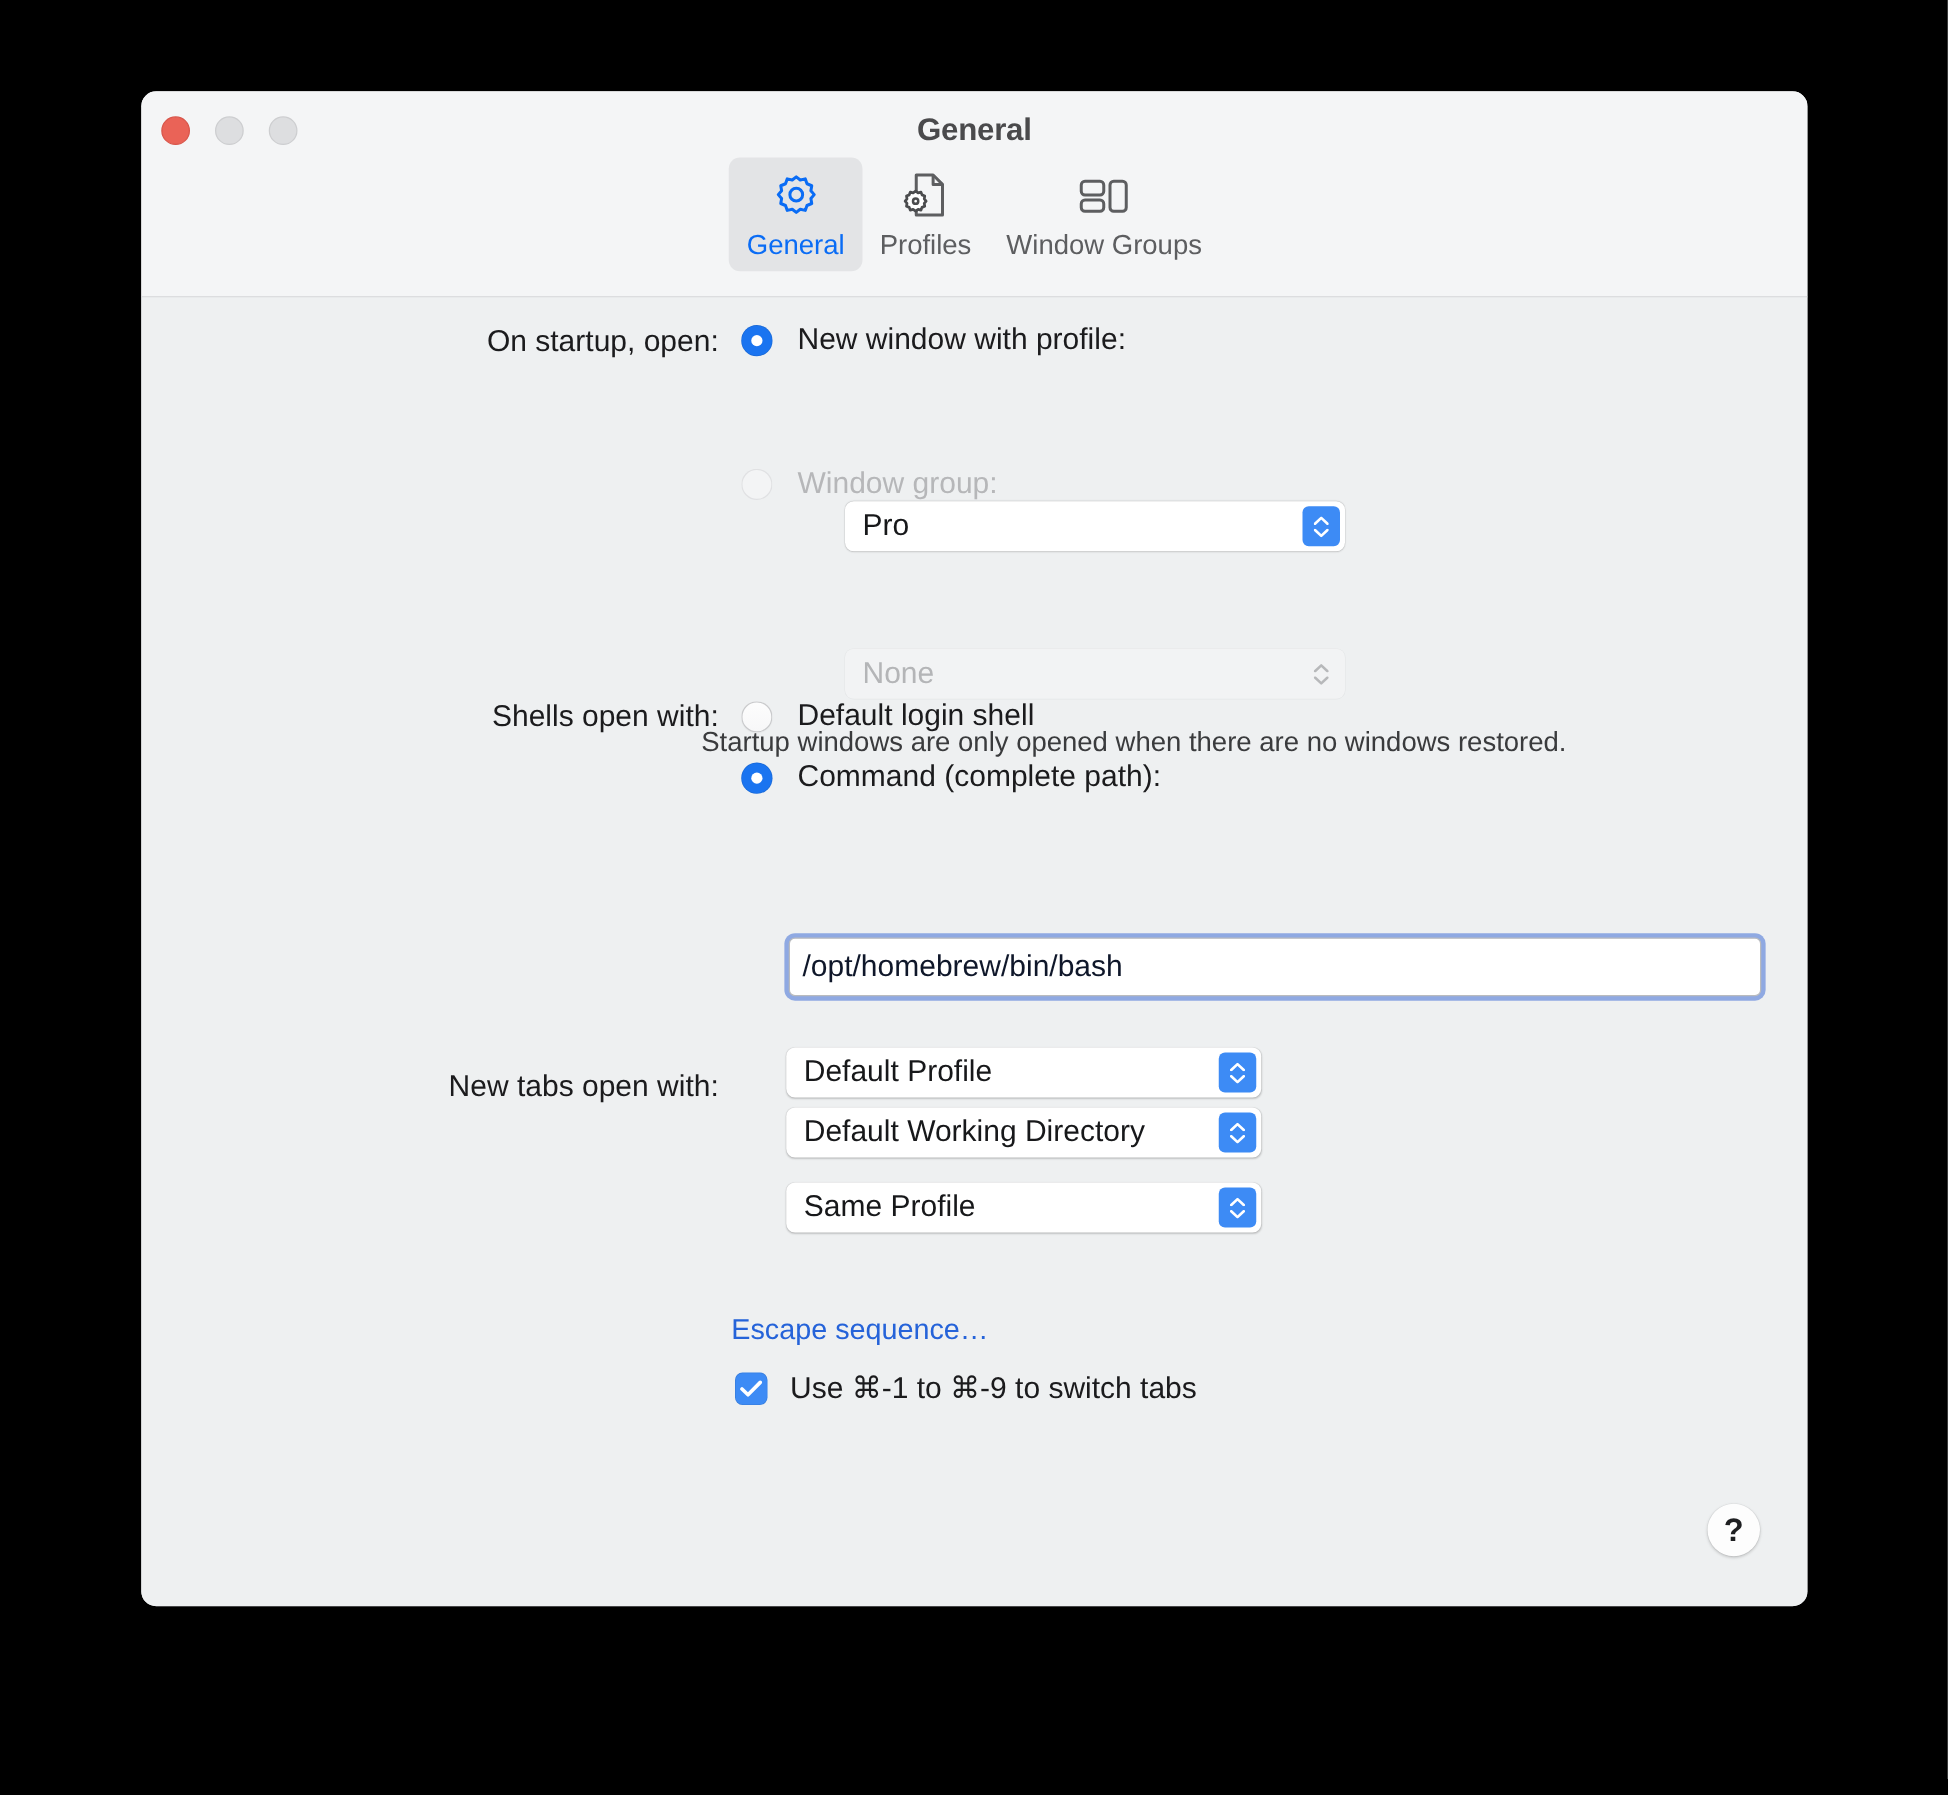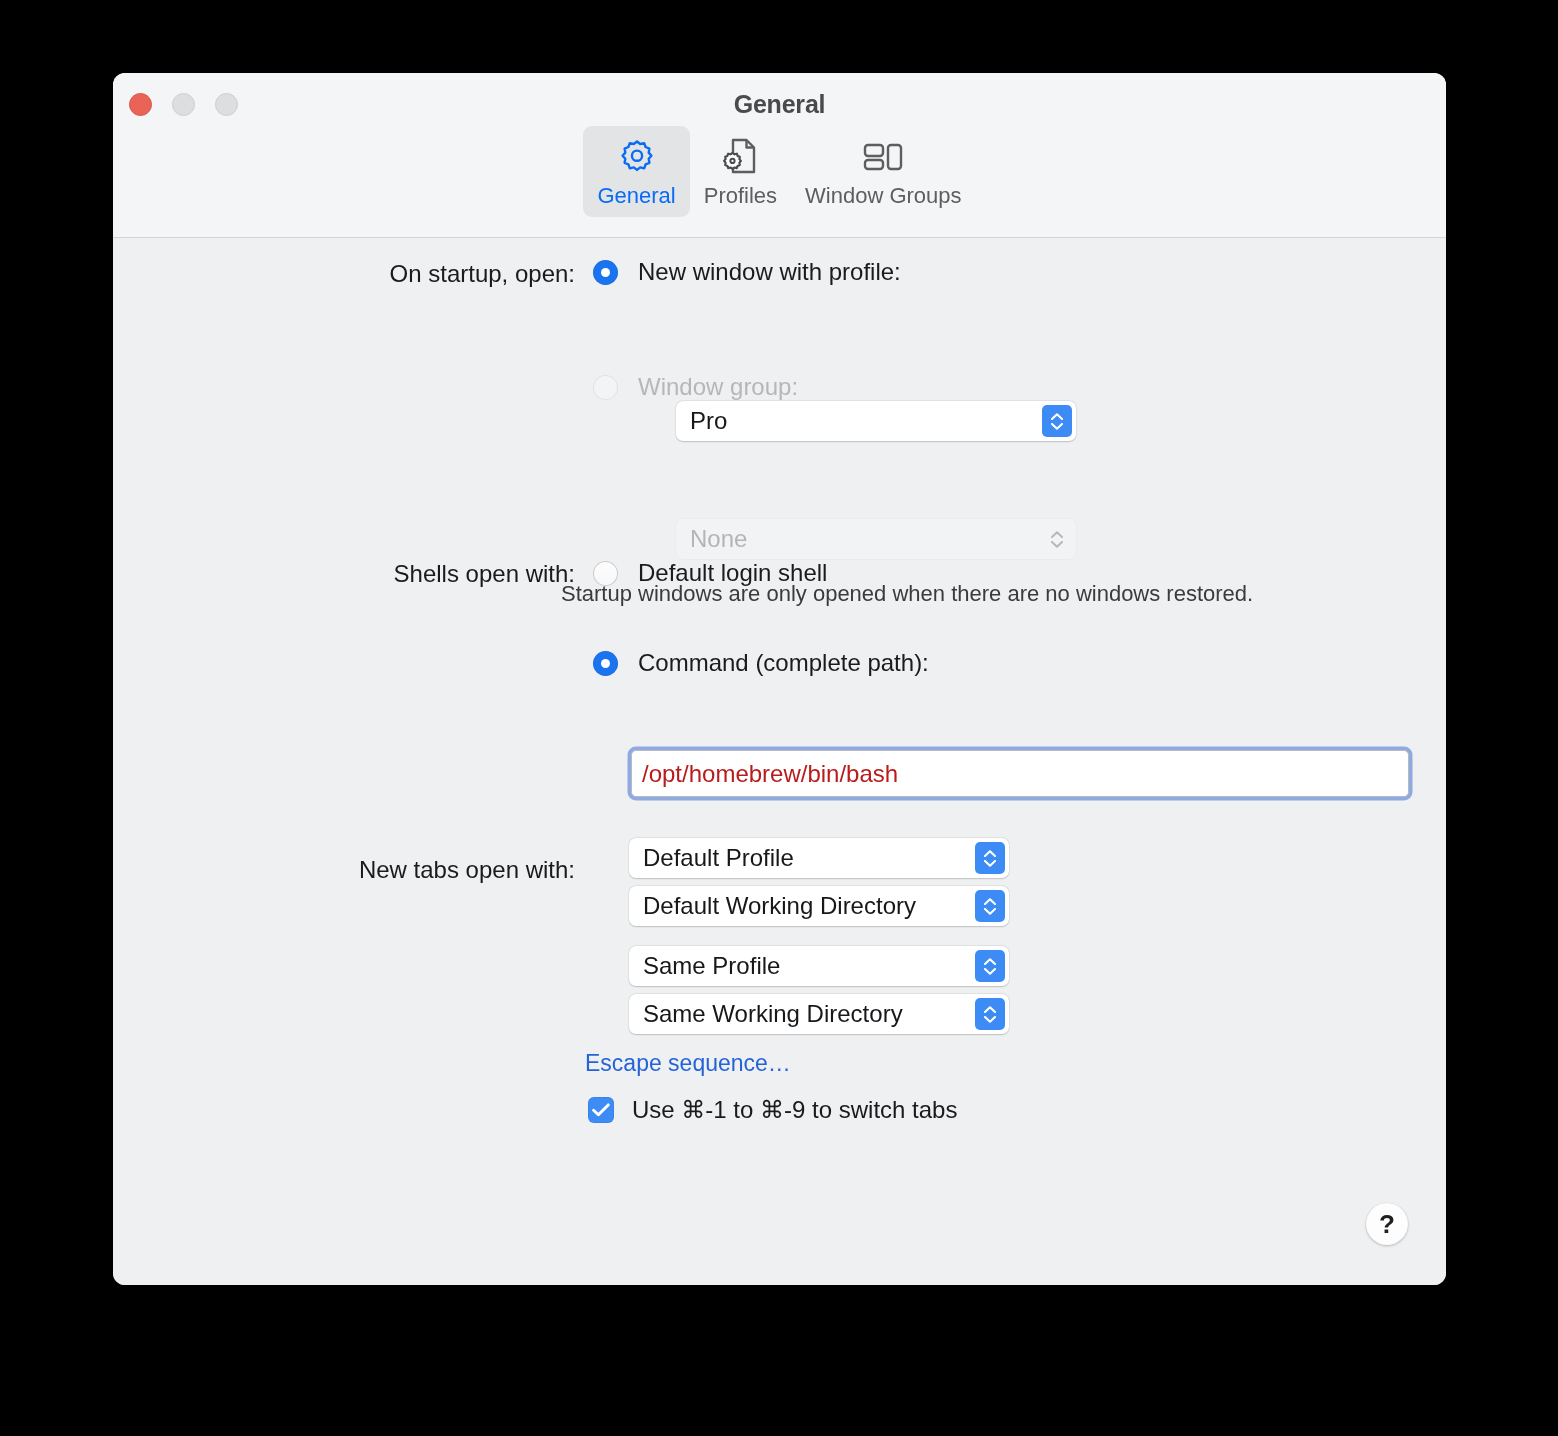--- a/index.html
+++ b/index.html
@@ -135,21 +135,21 @@
 
   
   .textfield {
     height: 47px;
     background: #ffffff;
     border-radius: 5px;
     border: 1.5px solid #b9bbbe;
     box-shadow: 0 0 0 3.5px #8fa9e2;
     display: flex; align-items: center;
     padding: 0 10px;
-    font-size: 24px; color: #b91c1c;
+    font-size: 24px; color: #0f172a;
   }
 
   
   .link {
     font-size: 23px; color: #2563d9; cursor: default;
     white-space: nowrap;
   }
 
   
   .checkbox {
@@ -288,21 +288,21 @@
 
     <div class="row" style="left:0; top:322px; width:462px; justify-content:flex-end;">
       <span class="field-label">Shells open with:</span>
     </div>
 
     <div class="row" style="left:480px; top:321px;">
       <span class="radio off"></span>
       <span class="radio-text">Default login shell</span>
     </div>
 
-    <div class="row" style="left:480px; top:370px;margin-top:41px;">
+    <div class="row" style="left:480px; top:370px;">
       <span class="radio on"></span>
       <span class="radio-text">Command (complete path):</span>
     </div>
 
     <div class="textfield" style="position:absolute; left:518px; top:512px; width:778px;">
       <span>/opt/homebrew/bin/bash</span>
     </div>
 
 
     <div class="popup" style="position:absolute; left:472px; top:600px; width:380px;">
@@ -350,35 +350,20 @@
             </svg>
         </span>
         <span class="chev">
           <svg width="12" height="7" viewBox="0 0 12 7">
               <path d="M1 1 L6 5.7 L11 1" stroke="#fff" stroke-width="2.1" fill="none" stroke-linecap="round" stroke-linejoin="round"></path>
             </svg>
         </span>
       </span>
     </div>
 
-    <div class="popup" style="position:absolute; left:472px; top:756px; width:380px;">
-      <span>Same Working Directory</span>
-      <span class="stepper">
-        <span class="chev">
-          <svg width="12" height="7" viewBox="0 0 12 7">
-              <path d="M1 6 L6 1.3 L11 6" stroke="#fff" stroke-width="2.1" fill="none" stroke-linecap="round" stroke-linejoin="round"></path>
-            </svg>
-        </span>
-        <span class="chev">
-          <svg width="12" height="7" viewBox="0 0 12 7">
-              <path d="M1 1 L6 5.7 L11 1" stroke="#fff" stroke-width="2.1" fill="none" stroke-linecap="round" stroke-linejoin="round"></path>
-            </svg>
-        </span>
-      </span>
-    </div>
 
     <div style="position:absolute; left:472px; top:812px;">
       <span class="link">Escape sequence…</span>
     </div>
 
     <div class="row" style="left:475px; top:858px;">
       <span class="checkbox">
         <svg width="18" height="14" viewBox="0 0 18 14">
           <path d="M1.6 7.2 L6.4 11.8 L16.2 1.9" stroke="#ffffff" stroke-width="2.9" fill="none" stroke-linecap="round" stroke-linejoin="round"></path>
         </svg>

